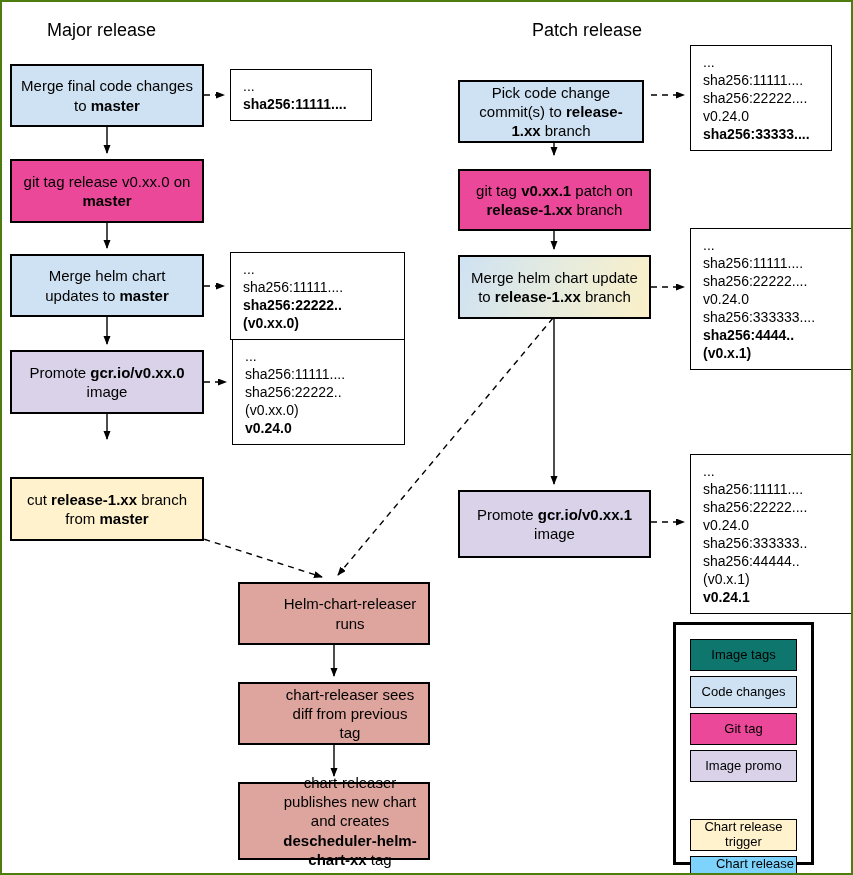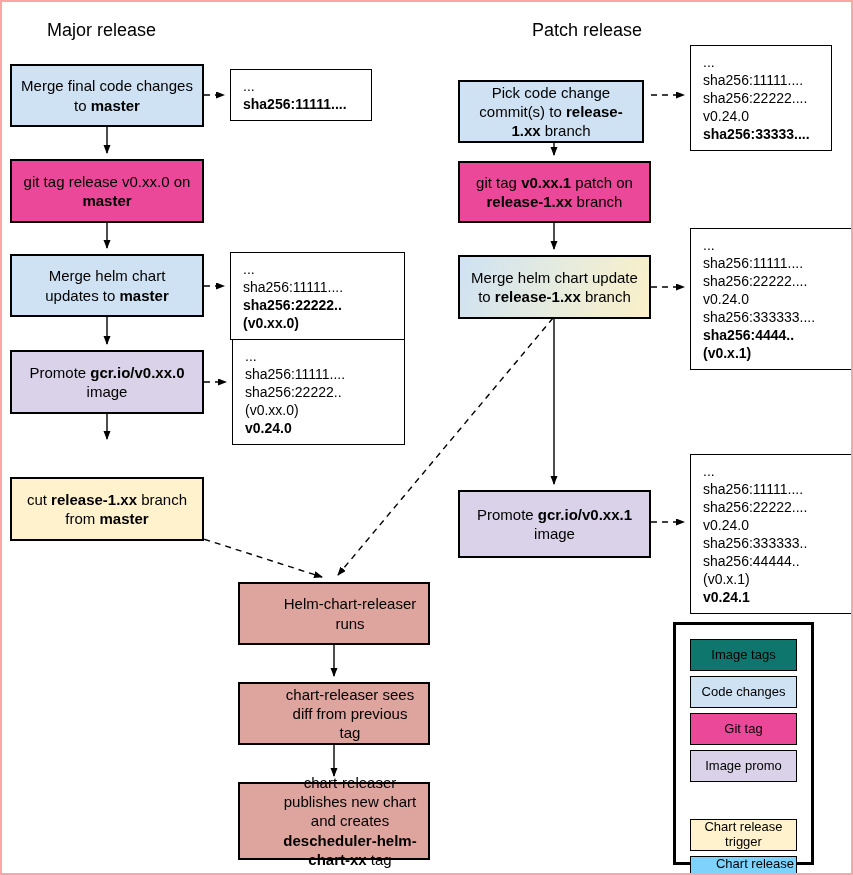--- a/index.html
+++ b/index.html
@@ -1,18 +1,18 @@
 <!DOCTYPE html>
 <html><head>
 <meta charset="utf-8">
 <style>
   html,body{margin:0;padding:0;background:#fff;}
   .canvas{
     position:relative;width:853px;height:875px;box-sizing:border-box;
-    border:2px solid #fca5a5;background:#fff;
+    border:2px solid #4d7c0f;background:#fff;
     font-family:"Liberation Sans", sans-serif;color:#000;overflow:hidden;
   }
   .title{position:absolute;font-size:18px;white-space:nowrap;}
   .node{
     position:absolute;box-sizing:border-box;border:2px solid #000;
     display:flex;align-items:center;justify-content:center;
   }
   .node-text{
     width:100%;text-align:center;font-size:15px;line-height:1.28;
     padding:2px 9px;overflow-wrap:anywhere;
@@ -109,21 +109,21 @@
   <div class="ann" style="left:230px;top:337px;width:173px;min-height:85px;">
     <div>...</div>
     <div>sha256:11111....</div>
     <div>sha256:22222..(v0.xx.0)</div>
     <div class="bold">v0.24.0</div>
   </div>
 
   <div class="node blue" style="left:456px;top:78px;width:186px;height:63px;">
     <div class="node-text"><span>Pick code change commit(s) to </span><b>release-1.xx</b><span> branch</span></div>
   </div>
-  <div class="node green" style="left:456px;top:159px;width:193px;height:62px;">
+  <div class="node green" style="left:456px;top:167px;width:193px;height:62px;">
     <div class="node-text"><span>git tag </span><b>v0.xx.1</b><span> patch on </span><b>release-1.xx</b><span> branch</span></div>
   </div>
   <div class="node grad" style="left:456px;top:253px;width:193px;height:64px;">
     <div class="node-text"><span>Merge helm chart update to </span><b>release-1.xx</b><span> branch</span></div>
   </div>
   <div class="node purple" style="left:456px;top:488px;width:193px;height:68px;">
     <div class="node-text"><span>Promote </span><b>gcr.io/v0.xx.1</b><span> image</span></div>
   </div>
 
   <div class="ann" style="left:688px;top:43px;width:142px;min-height:100px;">

